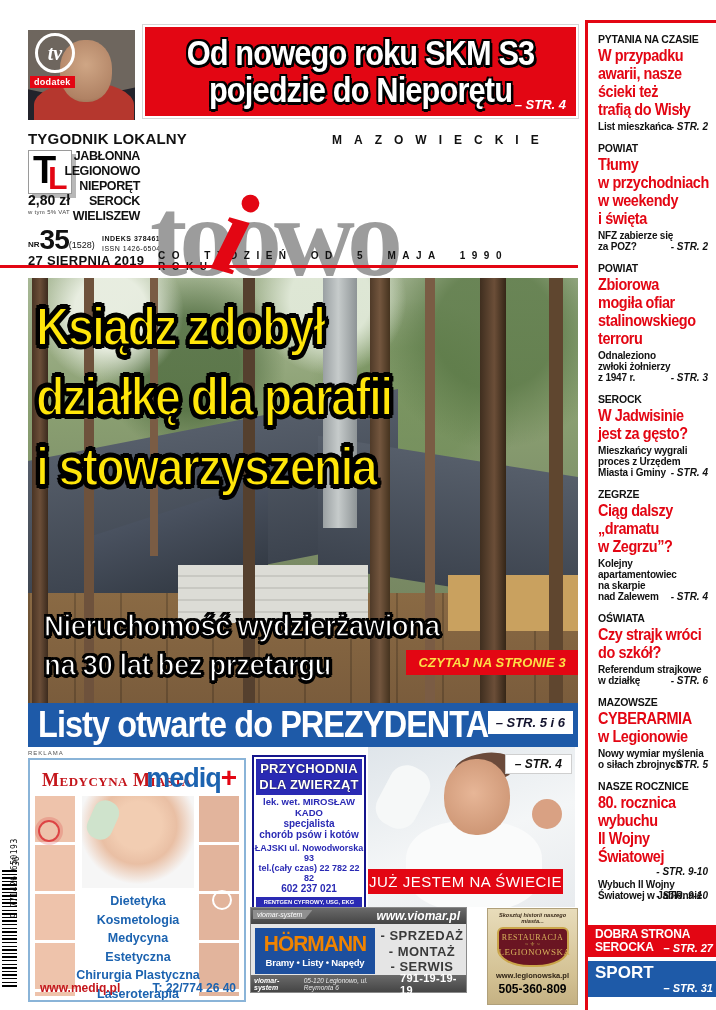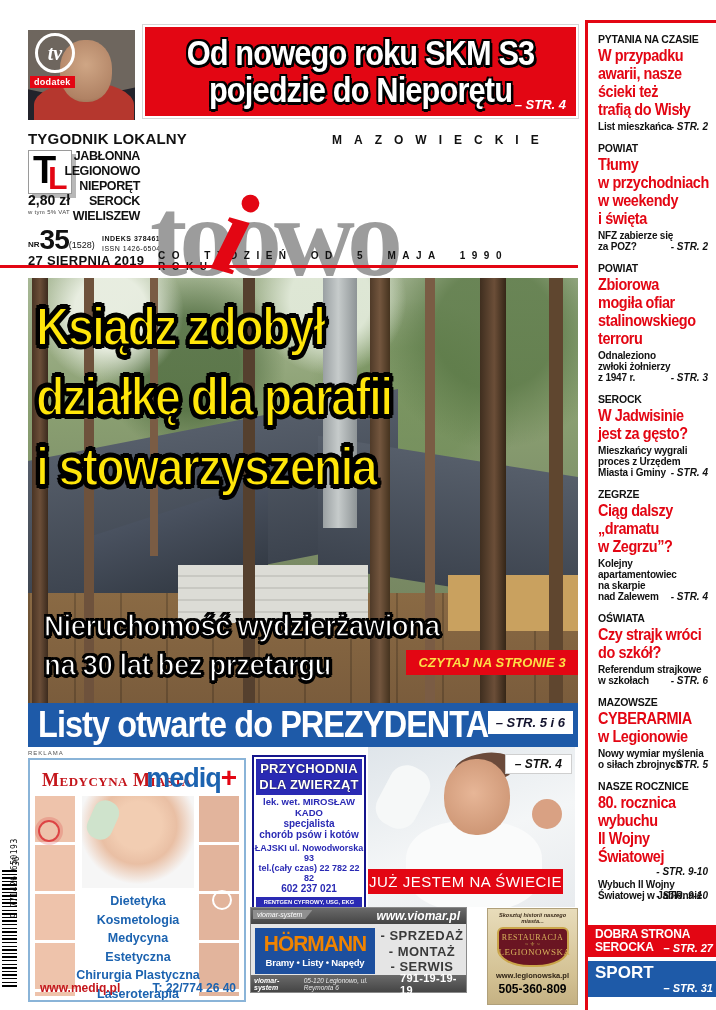--- a/index.html
+++ b/index.html
@@ -421,21 +421,21 @@
 apartamentowiec
 na skarpie
 nad Zalewem</div>
           <div class="sb-ref tuck">- STR. 4</div>
         </div>
         <div class="sb-item">
           <div class="sb-cat">OŚWIATA</div>
           <div class="sb-title pre">Czy strajk wróci
 do szkół?</div>
           <div class="sb-note pre">Referendum strajkowe
-w szkołach</div>
+w działkę</div>
           <div class="sb-ref tuck">- STR. 6</div>
         </div>
         <div class="sb-item">
           <div class="sb-cat">MAZOWSZE</div>
           <div class="sb-title pre">CYBERARMIA
 w Legionowie</div>
           <div class="sb-note pre">Nowy wymiar myślenia
 o siłach zbrojnych</div>
           <div class="sb-ref tuck">- STR. 5</div>
         </div>

